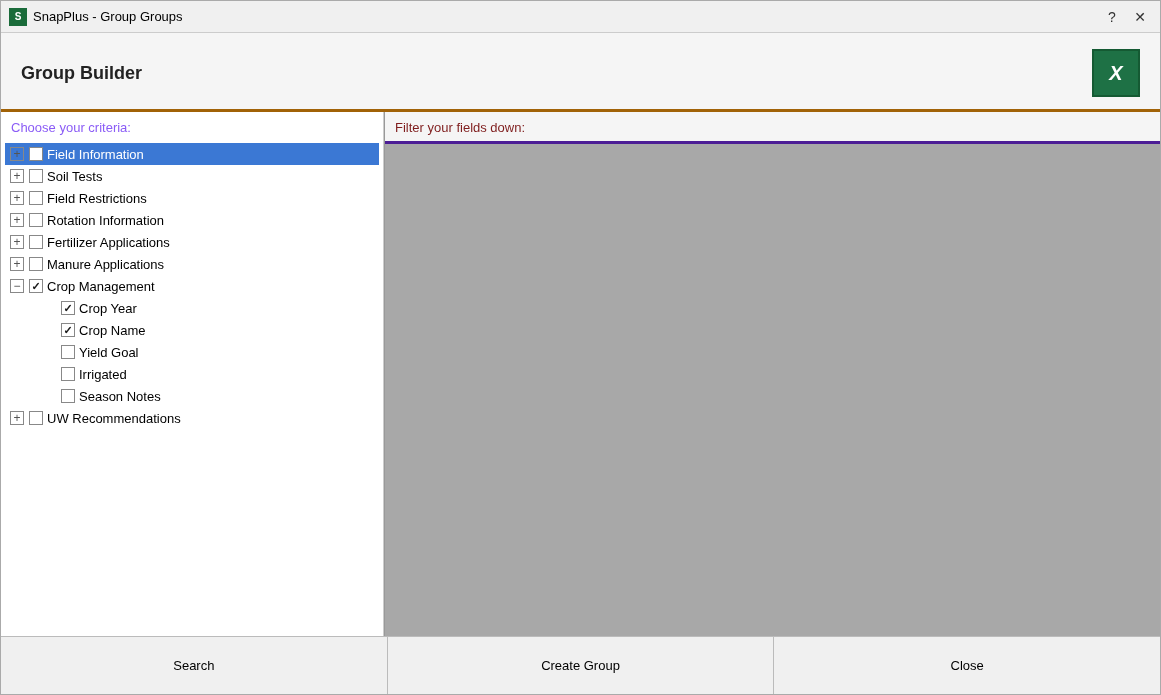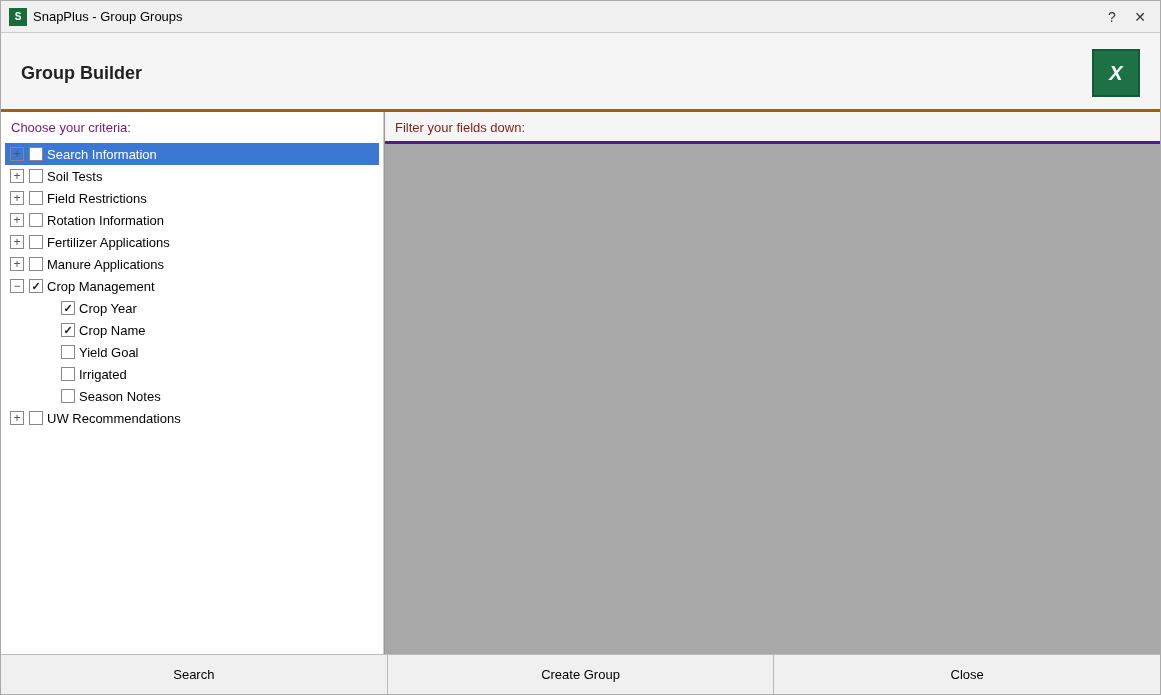--- a/index.html
+++ b/index.html
@@ -110,21 +110,21 @@
       border-right: 1px solid #ccc;
       display: flex;
       flex-direction: column;
       overflow: hidden;
       flex-shrink: 0;
     }
 
     .criteria-label {
       padding: 8px 10px 6px;
       font-size: 13px;
-      color: #701a75;
+      color: #8b5cf6;
       flex-shrink: 0;
     }
 
     .tree-container {
       flex: 1;
       overflow-y: auto;
       padding: 2px 4px;
     }
 
     .tree-item {
@@ -239,21 +239,21 @@
       border-bottom: 3px solid #4c1d95;
       flex-shrink: 0;
     }
 
     .filter-content {
       flex: 1;
       background: #a8a8a8;
     }
 
     .bottom-bar {
-      height: 40px;
+      height: 58px;
       background: #f0f0f0;
       border-top: 1px solid #bbb;
       display: flex;
       flex-shrink: 0;
     }
 
     .bottom-btn {
       flex: 1;
       border: none;
       border-right: 1px solid #bbb;
@@ -301,21 +301,21 @@
 
   <div class="content-area">
 
     <div class="left-panel">
       <div class="criteria-label">Choose your criteria:</div>
       <div class="tree-container">
 
         <div class="tree-item selected">
           <span class="expander collapsed"></span>
           <span class="checkbox"></span>
-          <span class="item-label blue-highlight">Search Information</span>
+          <span class="item-label blue-highlight">Field Information</span>
         </div>
 
         <div class="tree-item">
           <span class="expander collapsed"></span>
           <span class="checkbox"></span>
           <span class="item-label">Soil Tests</span>
         </div>
 
 
         <div class="tree-item">

